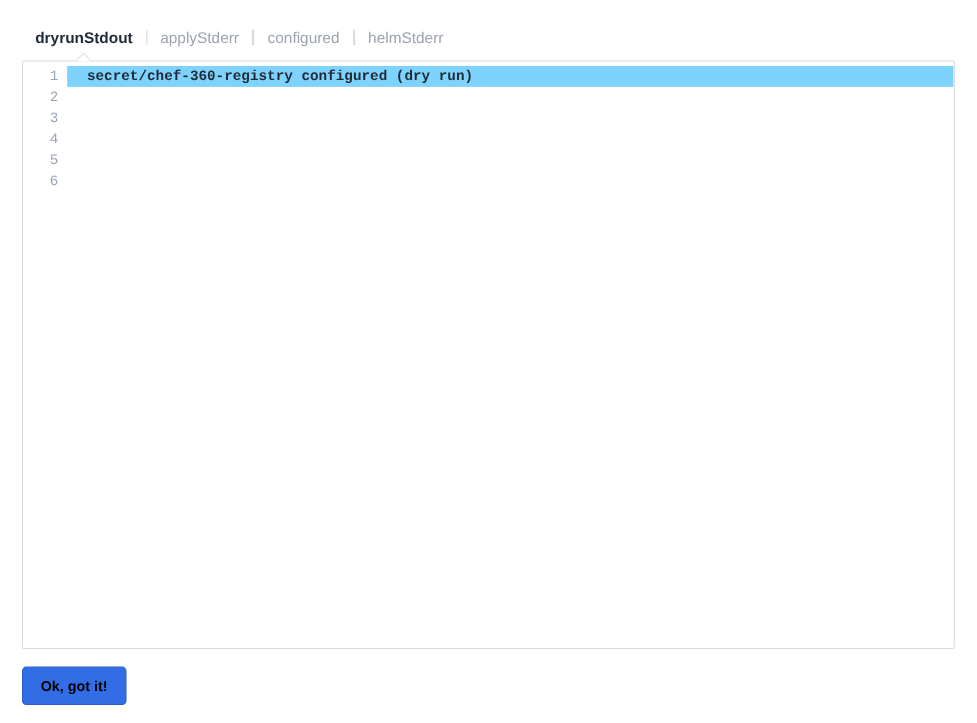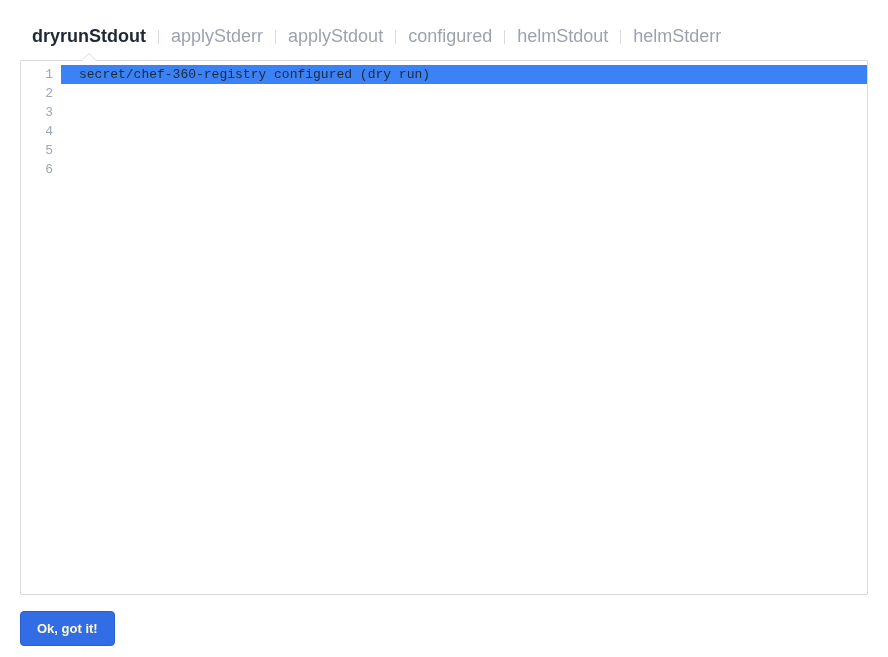--- a/index.html
+++ b/index.html
@@ -11,21 +11,21 @@
     }
     .tabs {
       display: flex;
       align-items: center;
       gap: 0;
       margin-bottom: 0;
       position: relative;
       z-index: 2;
     }
     .tab {
-      font-size: 18px;
+      font-size: 14px;
       color: #9ca3af;
       padding: 6px 12px;
       cursor: pointer;
       position: relative;
       user-select: none;
       text-align: right;
     }
     .tab.active {
       color: #1f2937;
       font-weight: 600;
@@ -90,49 +90,48 @@
       padding: 4px 0;
       color: #1f2937;
       white-space: pre;
       overflow: auto;
     }
     .code-line {
       height: 19px;
       padding-left: 18px;
     }
     .code-line.hl {
-      background: #3b82f6;
+      background: #7dd3fc;
+      font-weight: bold;
     }
     .footer {
       margin-top: 16px;
     }
     .btn-primary {
       background: #326de6;
-      color: #fef9c3;
+      color: #000000;
       border: 1px solid #2a5ec9;
       border-radius: 4px;
       padding: 9px 16px;
       font-size: 13px;
       font-weight: 600;
       cursor: pointer;
     }
   </style>
 </head>
 <body>
 
 <div class="tabs">
     <div class="tab active">dryrunStdout</div>
     <div class="tab-sep"></div>
     <div class="tab">applyStderr</div>
     <div class="tab-sep"></div>
-    <div class="tab">applyStdout</div>
     <div class="tab-sep"></div>
     <div class="tab">configured</div>
     <div class="tab-sep"></div>
-    <div class="tab">helmStdout</div>
     <div class="tab-sep"></div>
     <div class="tab">helmStderr</div>
   </div>
 
 <div class="editor">
   <div class="gutter">
       <div>1</div>
       <div>2</div>
       <div>3</div>
       <div>4</div>

